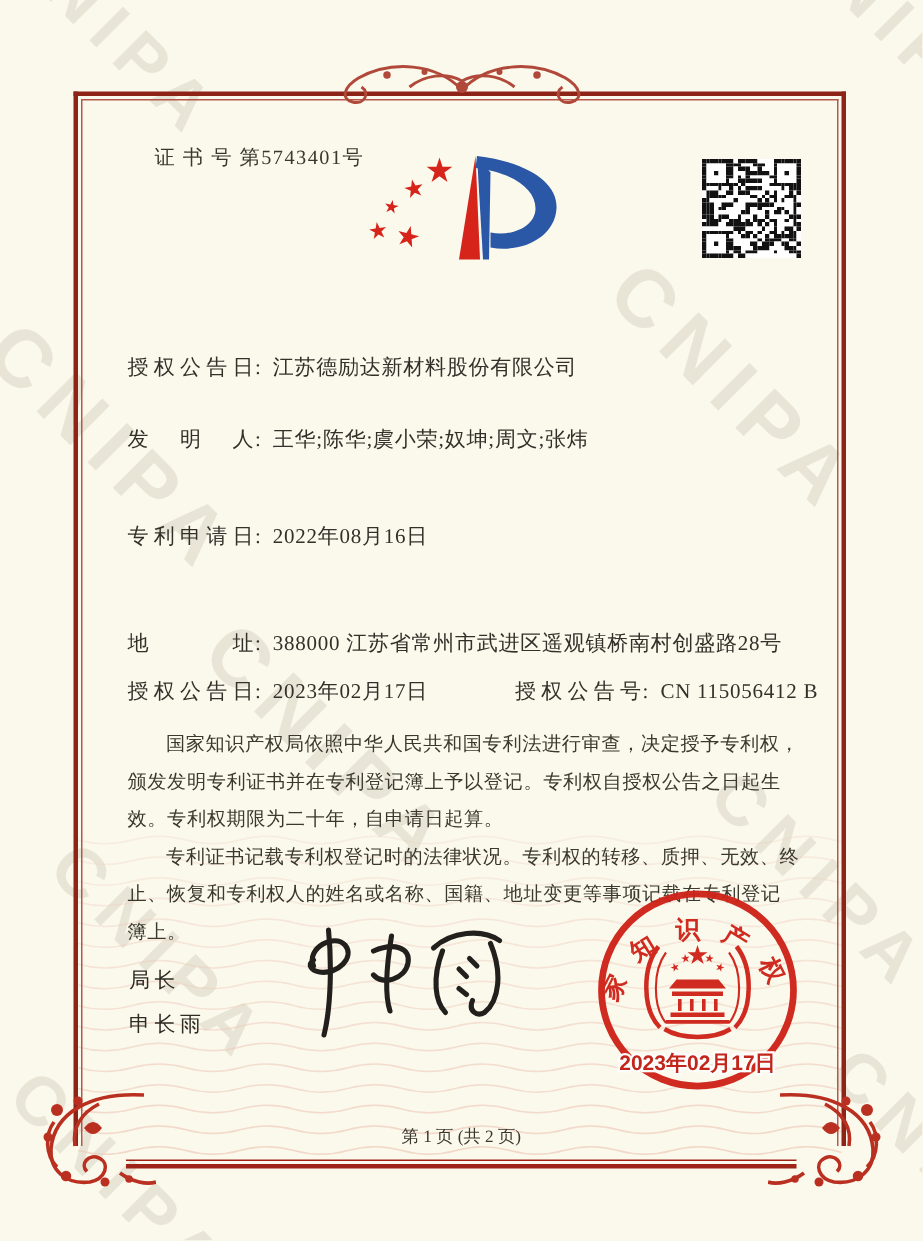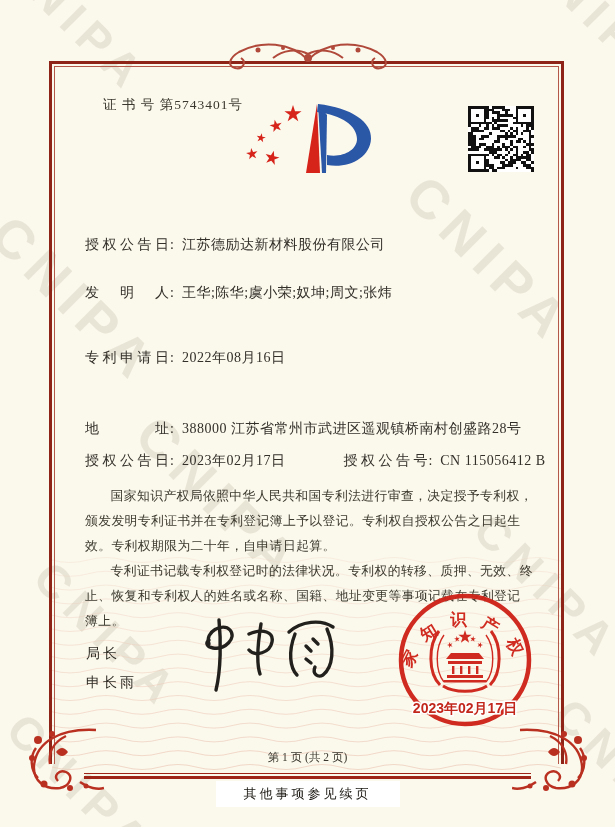--- a/index.html
+++ b/index.html
@@ -810,21 +810,20 @@
           <rect x="82" y="77" width="2.4" height="8"></rect>
         <rect x="53" y="86" width="36" height="3"></rect>
         <rect x="50" y="91" width="42" height="2.5"></rect>
       </g>
     </g>
     <text x="71" y="124" text-anchor="middle" font-size="14" font-weight="bold" fill="#c01e13" stroke="#ffffff" stroke-width="3" paint-order="stroke" font-family="Liberation Sans, sans-serif">2023年02月17日</text>
   </svg>
 
   <div id="page-no" class="abs">第 1 页 (共 2 页)</div>
   <div id="bottom-line" class="abs"></div>
-  <div id="cont-box" class="abs">其他事项参见续页</div>
 
   <svg class="abs floral" style="left:26px;top:726px" width="78" height="70" viewBox="0 0 78 70">
     <g stroke="#b93021" stroke-width="2.4" fill="none">
       <path d="M70,4 C34,2 10,16 8,40 C7,54 18,64 34,62 C44,60 48,50 40,46 C33,43 27,50 32,55"></path>
       <path d="M10,22 C4,30 4,44 12,52"></path>
       <path d="M40,10 C28,16 22,26 24,38"></path>
       <path d="M54,56 C62,62 72,64 78,62"></path>
     </g>
     <g fill="#b93021">
       <circle cx="12" cy="14" r="4"></circle>

